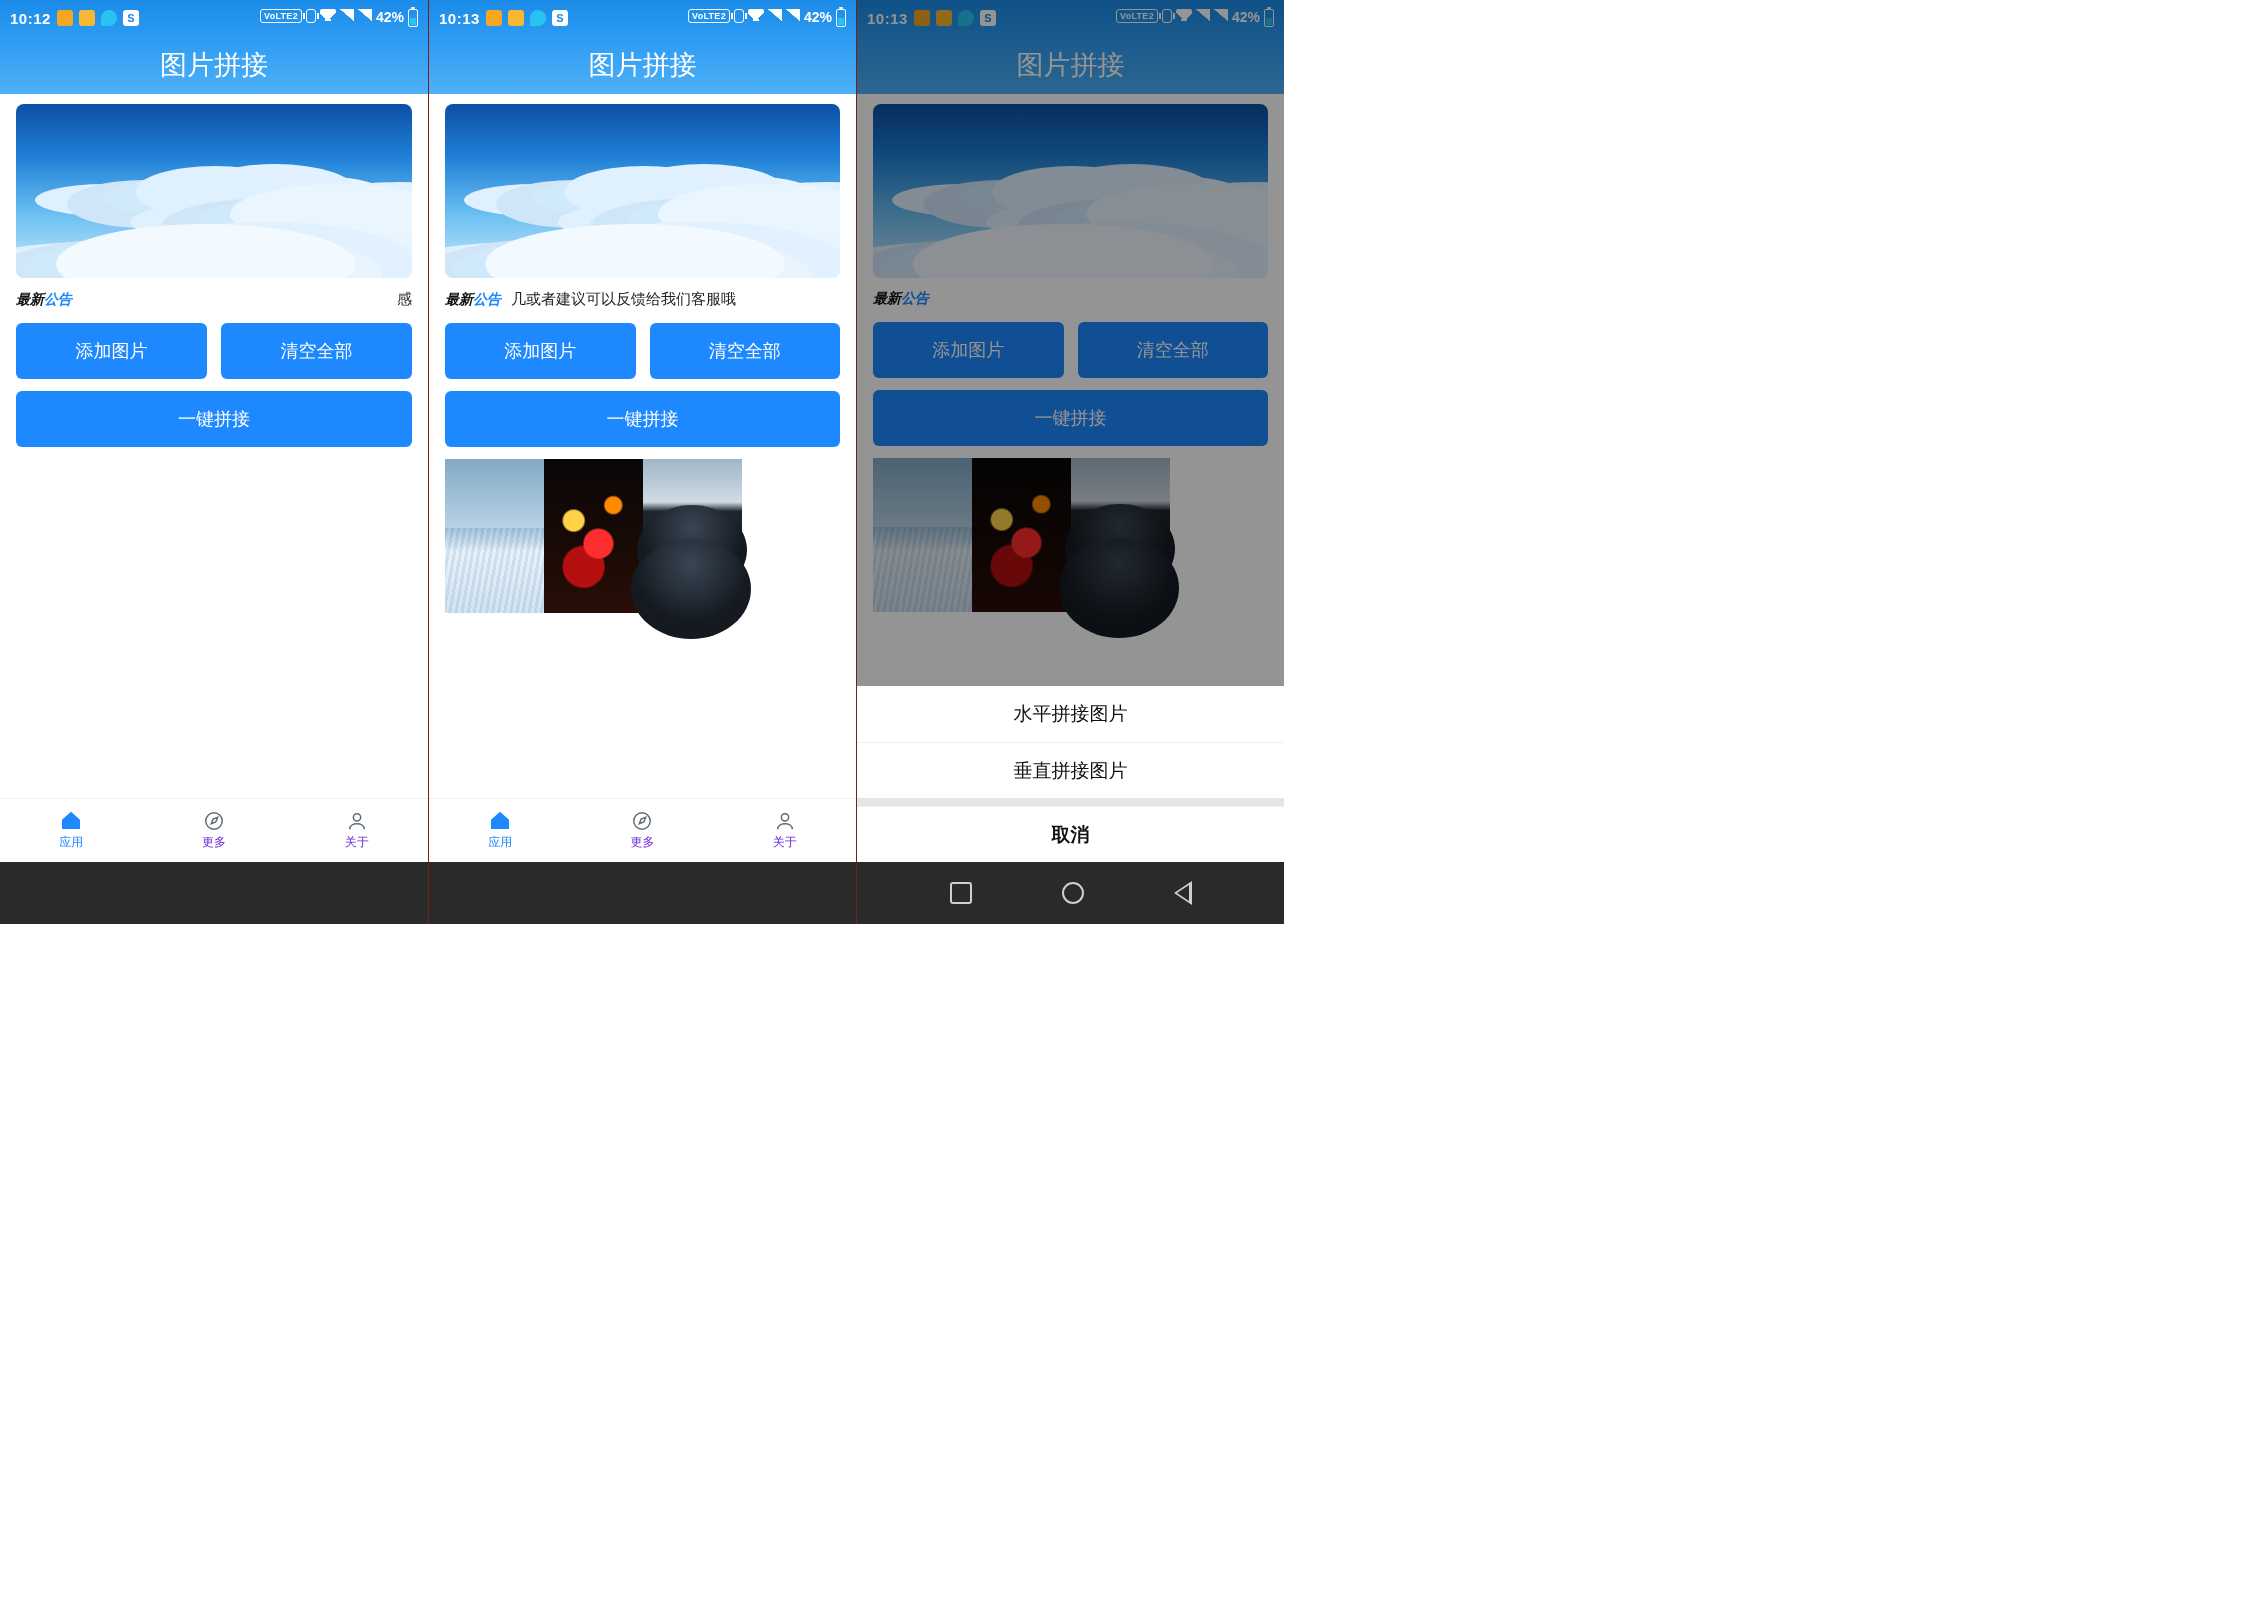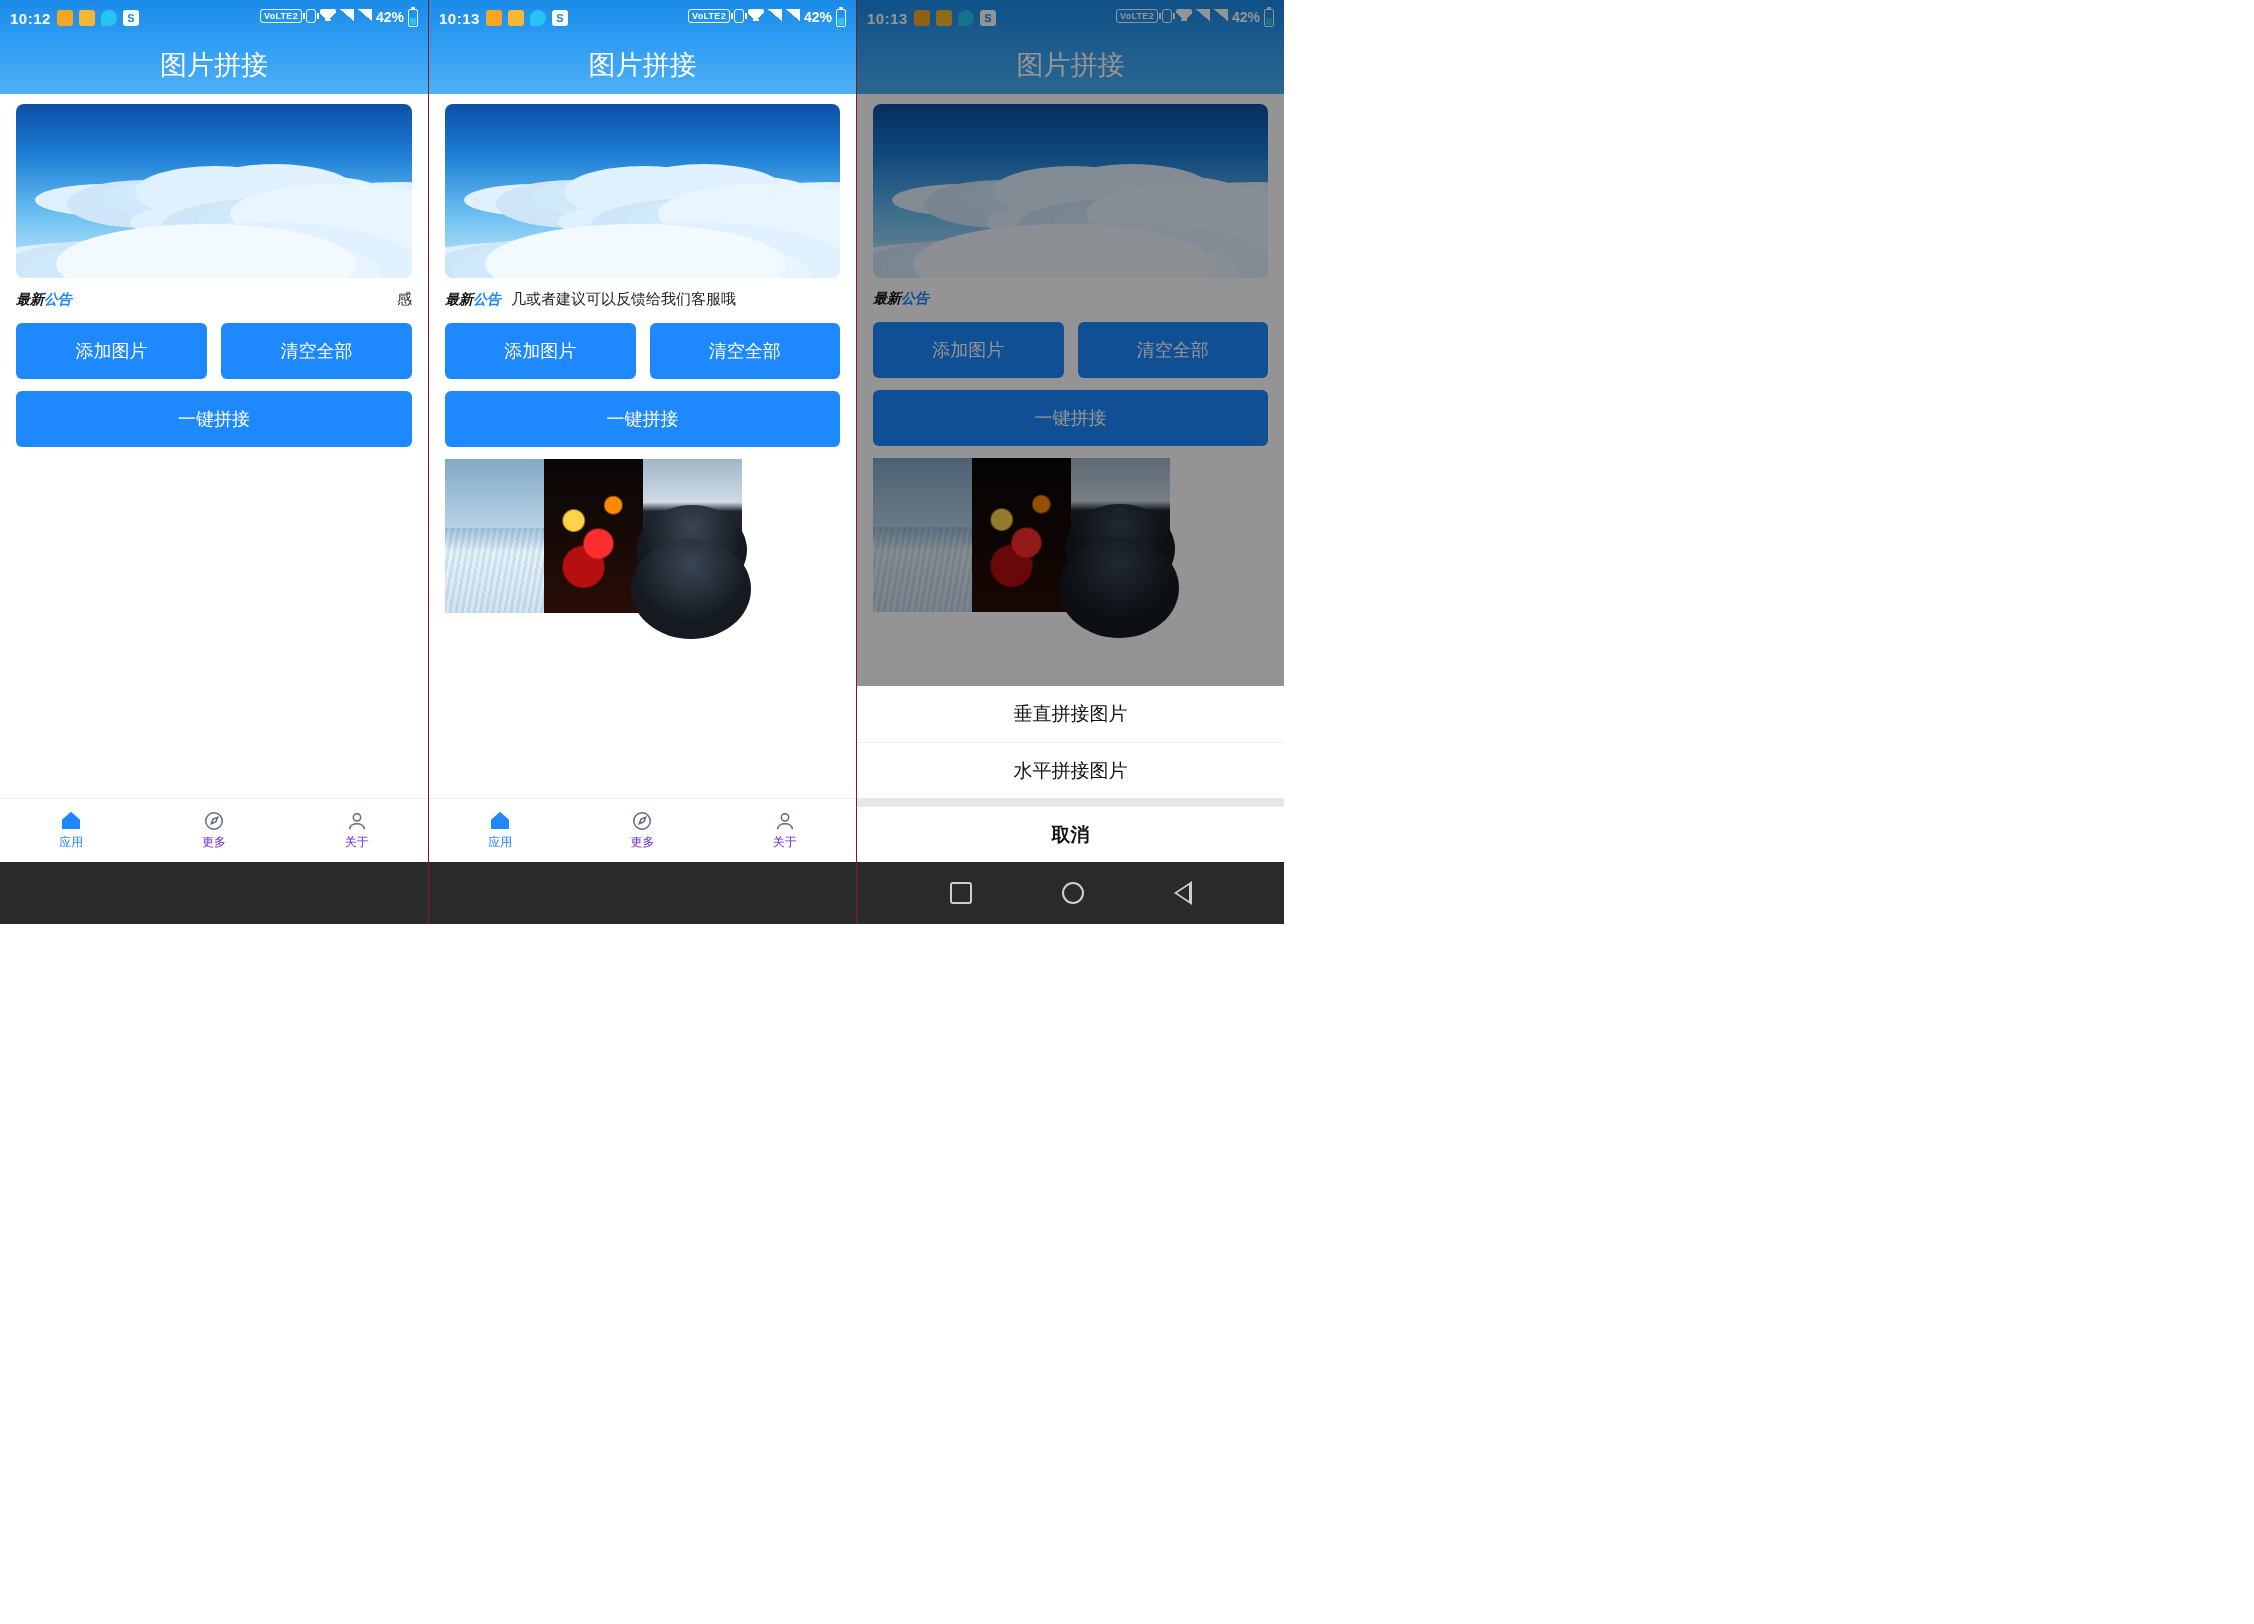--- a/index.html
+++ b/index.html
@@ -379,22 +379,22 @@
 
   <div class="thumbs">
     <div class="thumb th1"></div>
     <div class="thumb th2"></div>
     <div class="thumb th3"></div>
   </div>
 
   <div class="scrim"></div>
 
   <div class="sheet">
+    <div class="opt">水平拼接图片</div>
     <div class="opt">垂直拼接图片</div>
-    <div class="opt">水平拼接图片</div>
     <div class="sep"></div>
     <div class="opt cancel">取消</div>
   </div>
 
   <div class="softnav visible">
     <div class="nav-ico sq"></div>
     <div class="nav-ico ci"></div>
     <div>
         <div class="tri">
           <div class="tri-inner"></div>

